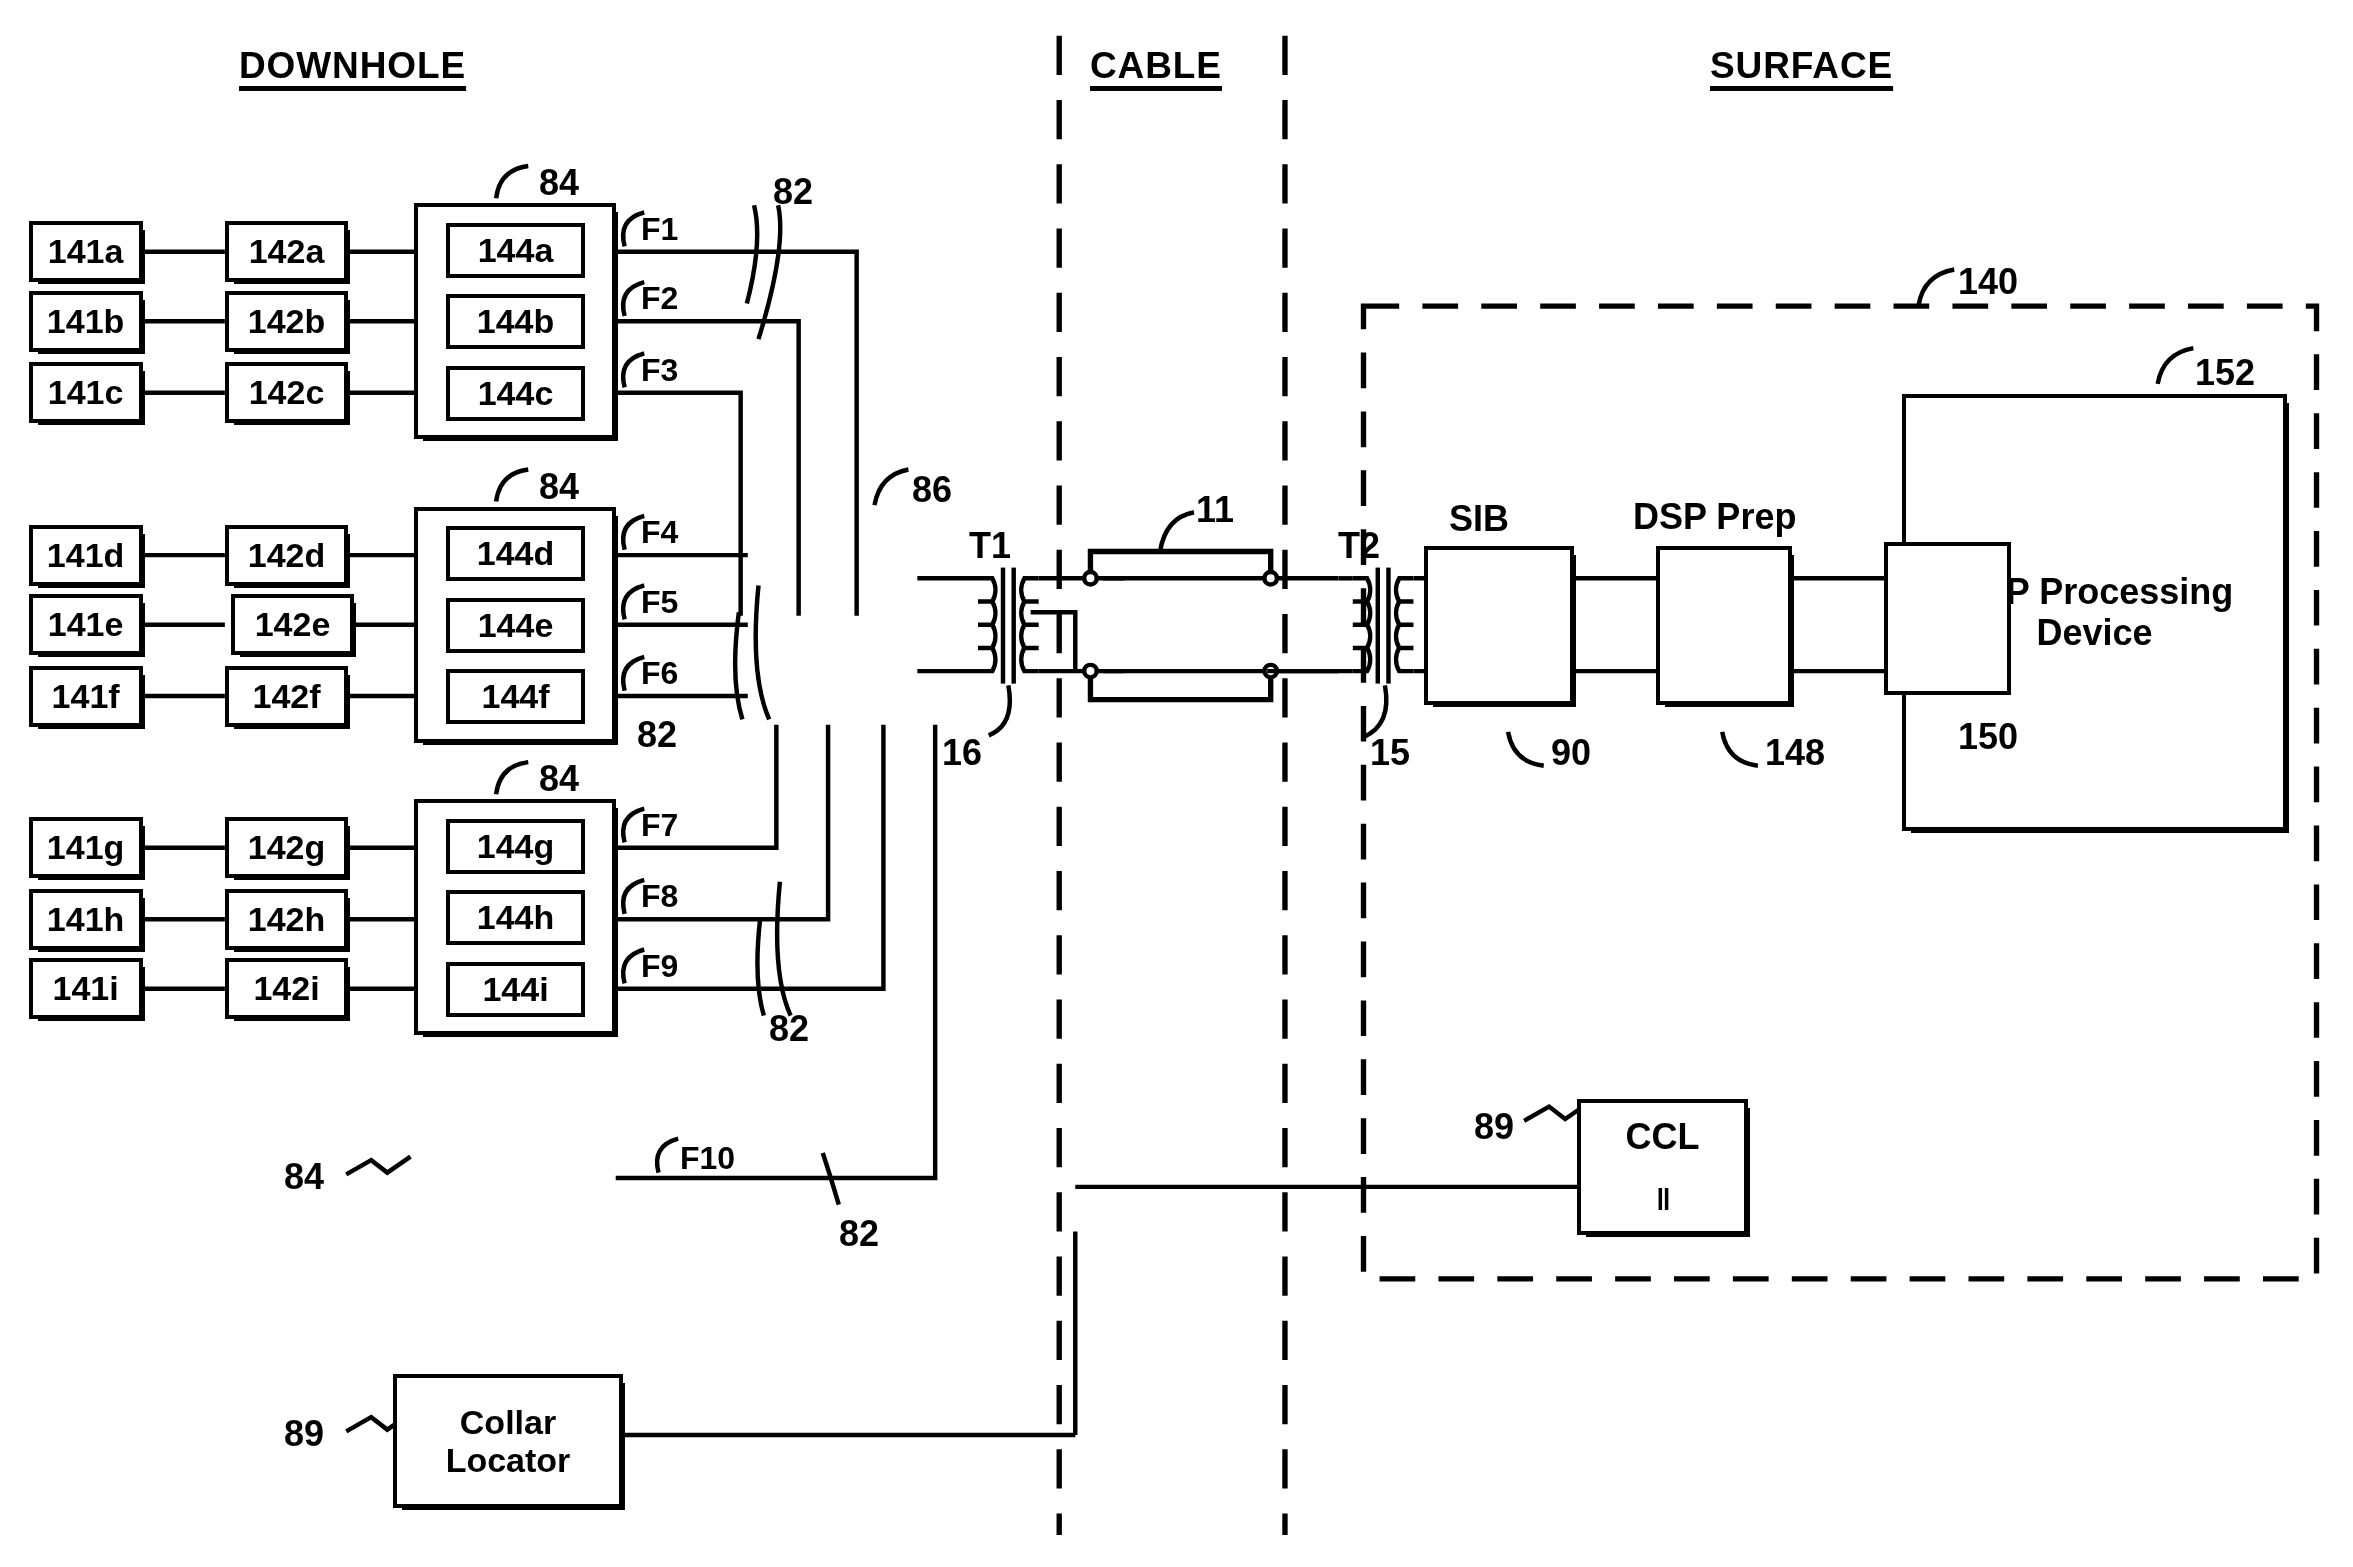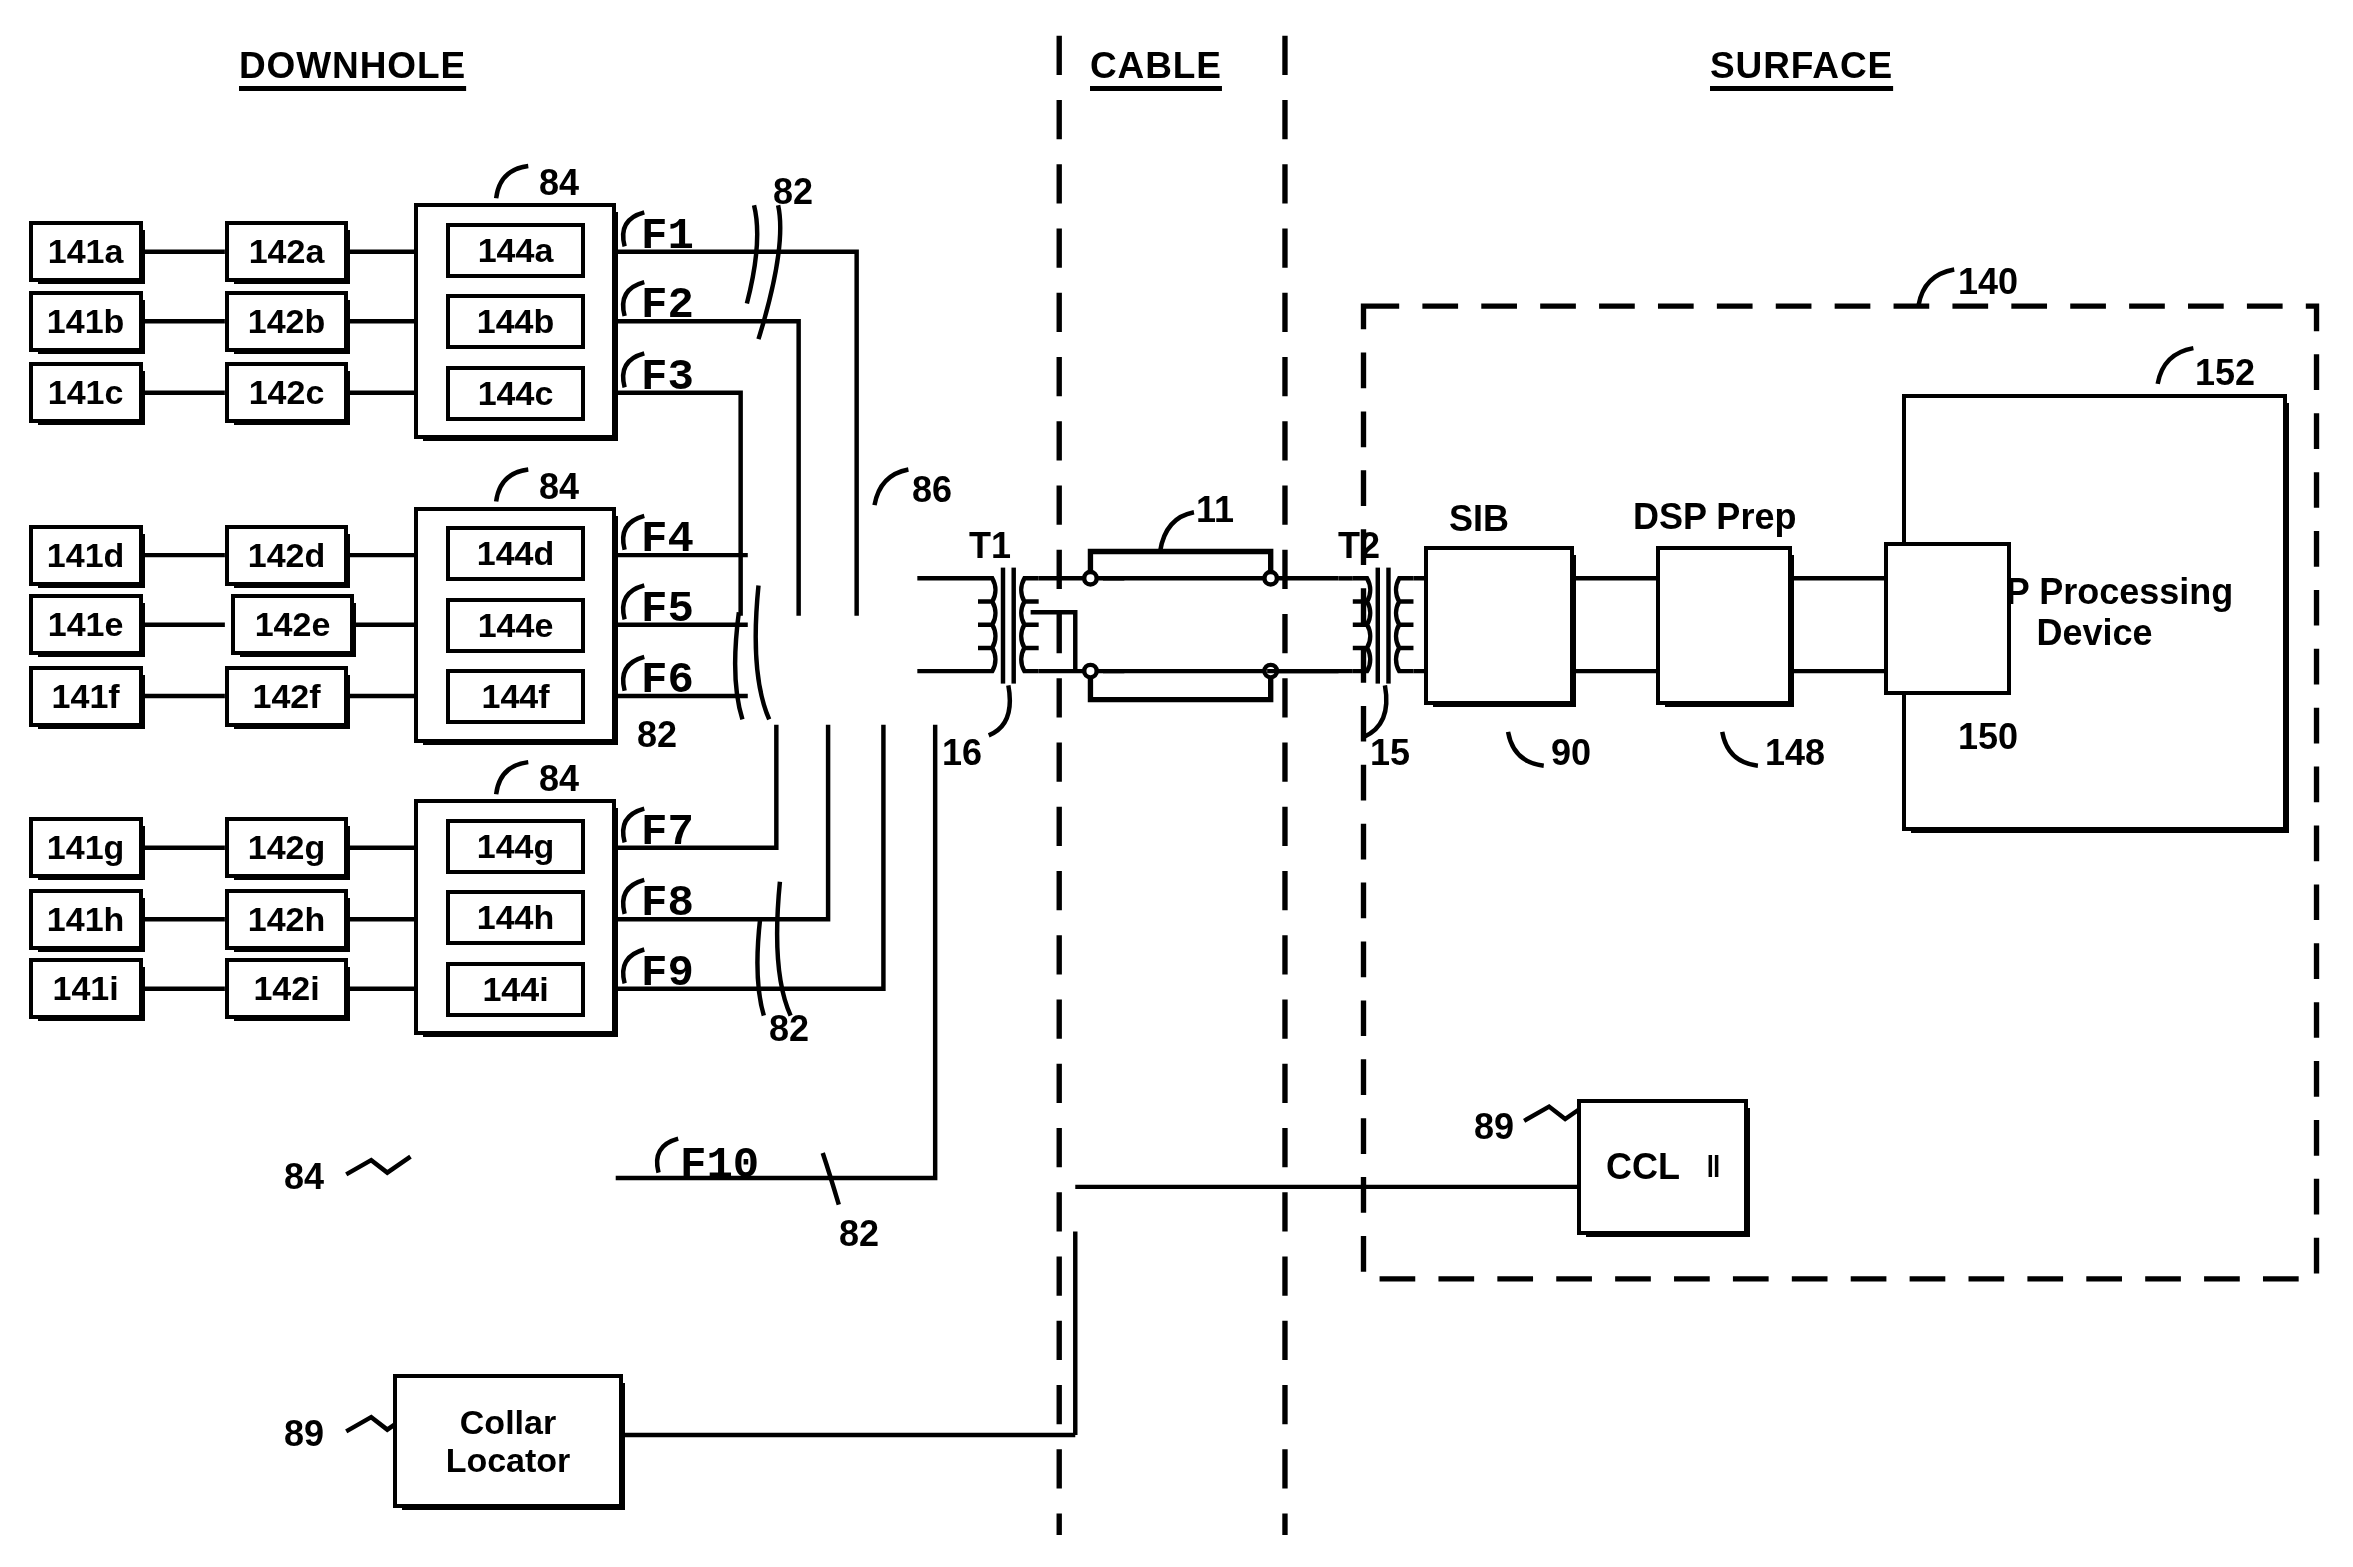--- a/index.html
+++ b/index.html
@@ -18,21 +18,21 @@
   .bx{position:absolute;box-sizing:border-box;background:#fff;
       border:4.5px solid #000;display:flex;align-items:center;justify-content:center;
       text-align:center;font-weight:bold;line-height:1.12;}
   .bx.shadow::after{content:"";position:absolute;left:5.4px;top:5.4px;right:-6.2px;bottom:-6.2px;
       border-right:4.5px solid #000;border-bottom:4.5px solid #000;pointer-events:none;}
   .lbl-md{font-size:34px;}
   .lbl-lg{font-size:36px;}
 
   
   .ref{position:absolute;font-weight:bold;font-size:36px;white-space:nowrap;}
-  .fref{position:absolute;font-weight:bold;font-size:44px;white-space:nowrap;font-family:Liberation Mono, monospace;}
+  .fref{position:absolute;font-weight:bold;font-size:32px;white-space:nowrap;}
 
   .ccl-bar{font-size:30px;font-weight:bold;letter-spacing:-1.8px;}
 </style>
 </head>
 <body>
 
 <div id="stage">
 
   <div class="sect-hd" style="left:239px;top:45px;">DOWNHOLE</div>
   <div class="sect-hd" style="left:1090px;top:45px;">CABLE</div>
@@ -269,20 +269,20 @@
 
   <div class="bx shadow" style="left:1656px;top:546px;width:136px;height:159px;"></div>
   <div class="ref" style="left:1633px;top:496px;">DSP Prep</div>
   <div class="ref" style="left:1765px;top:732px;">148</div>
 
   <div class="bx shadow lbl-lg" style="left:1902px;top:394px;width:385px;height:437px;padding:0 16px;">DSP Processing Device</div>
   <div class="bx" style="left:1884px;top:542px;width:127px;height:153px;"></div>
   <div class="ref" style="left:1958px;top:716px;">150</div>
   <div class="ref" style="left:2195px;top:352px;">152</div>
 
-  <div class="bx shadow" style="left:1577px;top:1099px;width:171px;height:136px;flex-direction:row;gap:26px;">
+  <div class="bx shadow" style="left:1577px;top:1099px;width:171px;height:136px;flex-direction:column;gap:26px;">
     <span class="lbl-lg">CCL</span>
     <span class="ccl-bar">‖</span>
   </div>
   <div class="ref" style="left:1474px;top:1106px;">89</div>
 
 </div>
 
 
 </body></html>

